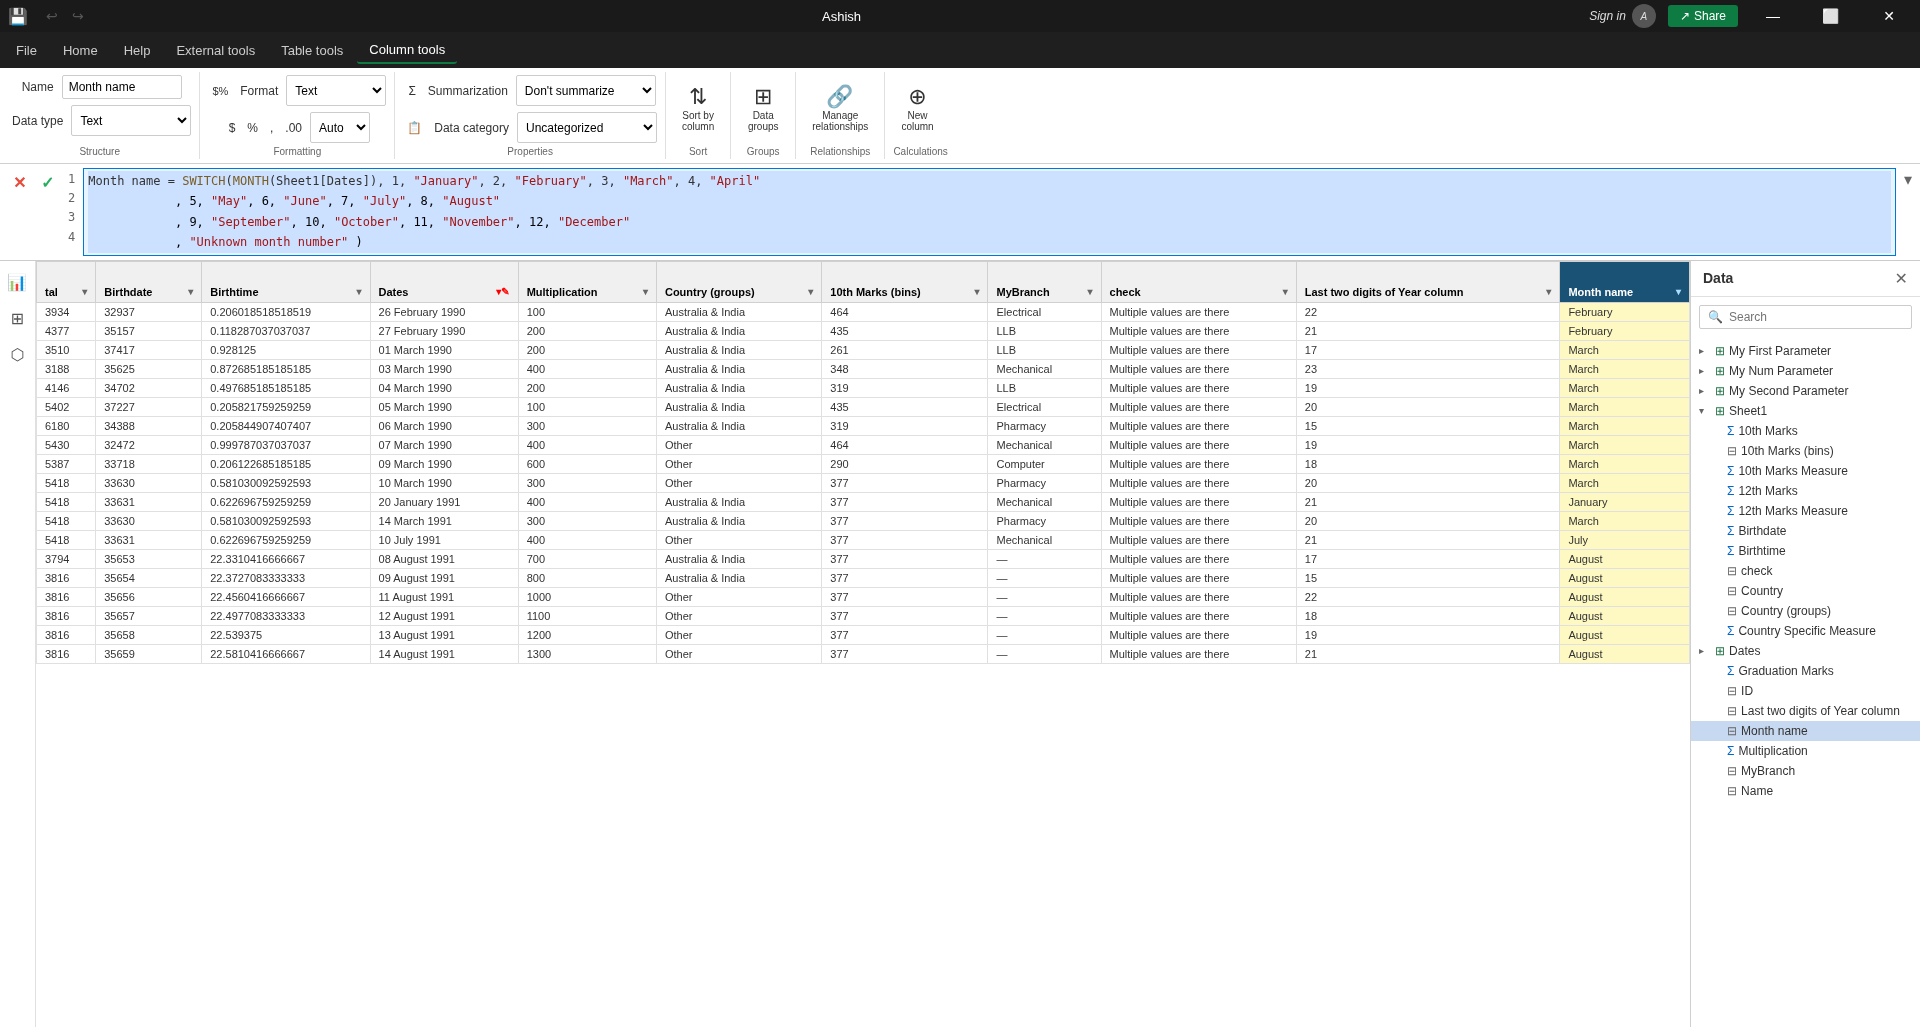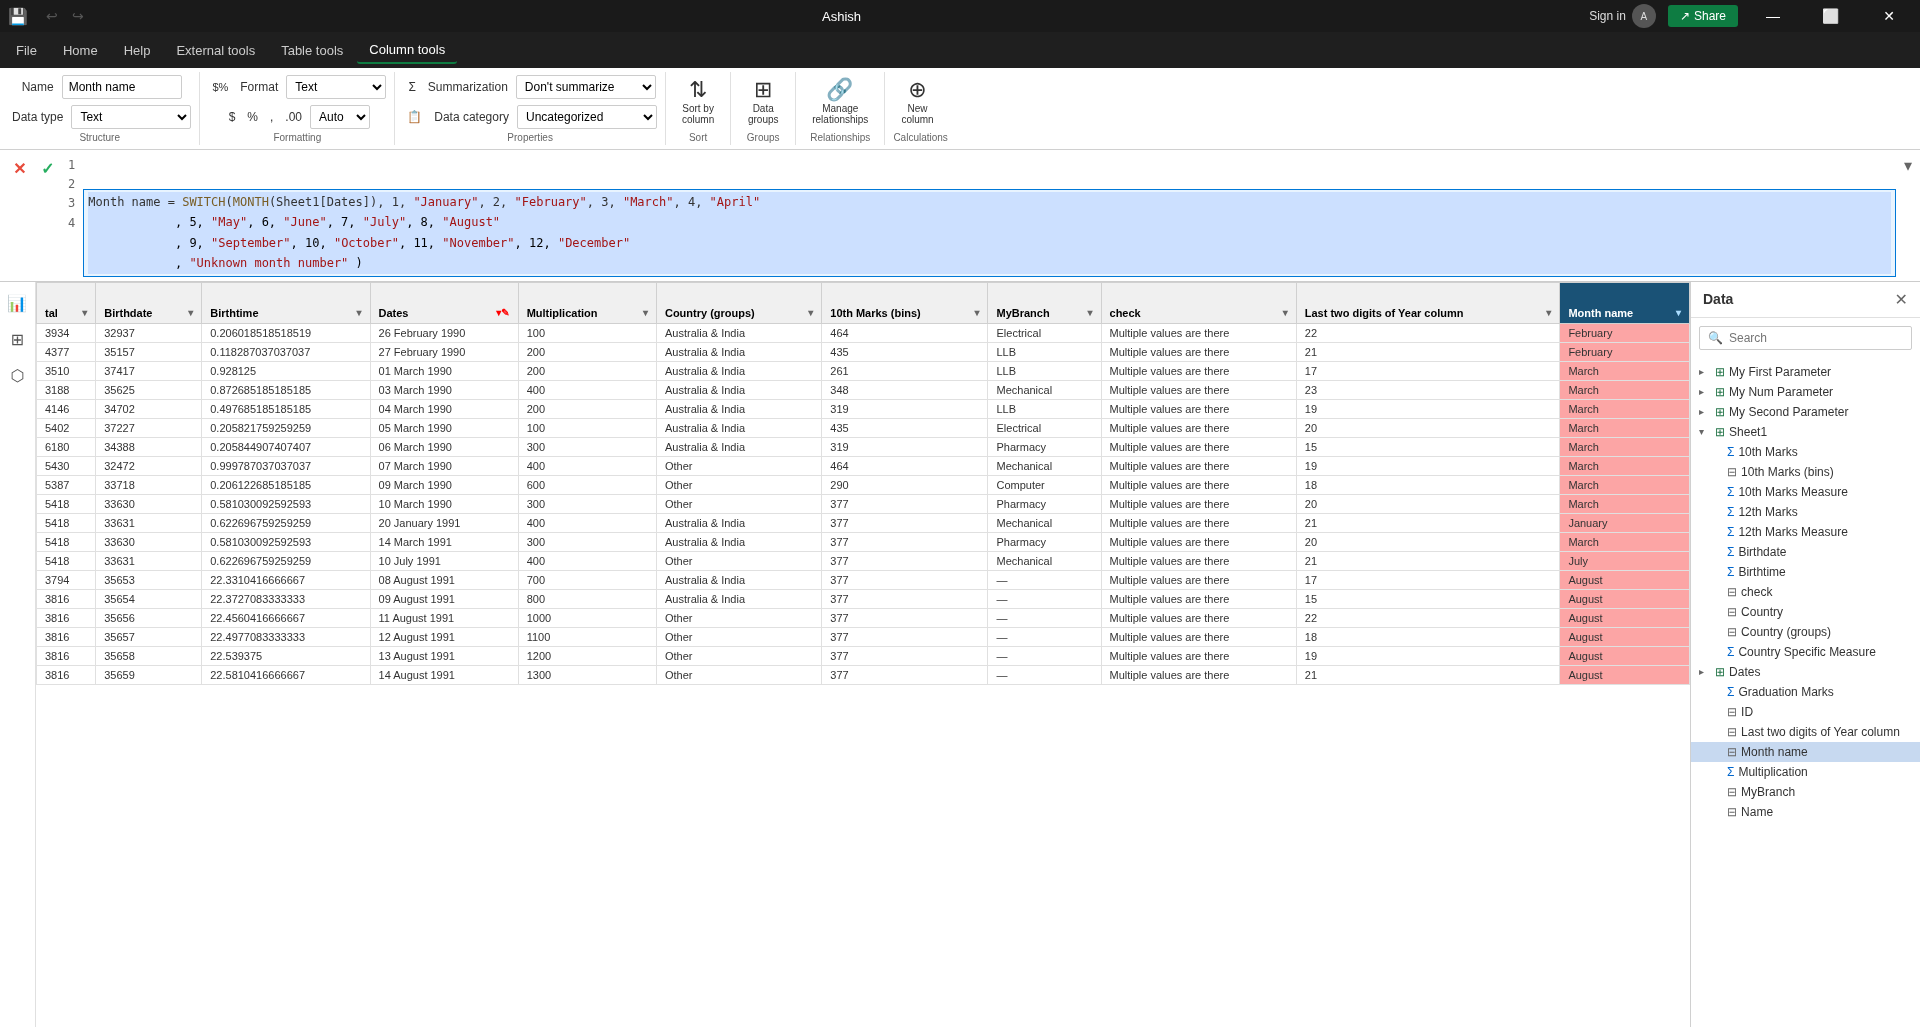--- a/index.html
+++ b/index.html
@@ -10,21 +10,21 @@
       background: #1a1a1a;
       height: 32px;
       display: flex;
       align-items: center;
       justify-content: space-between;
       padding: 0 8px;
       color: #fff;
     }
     #titlebar .title { flex: 1; text-align: center; font-size: 13px; }
     #titlebar .win-btn { width: 46px; height: 32px; display: flex; align-items: center; justify-content: center; cursor: pointer; color: #fff; font-size: 14px; }
-    #titlebar .sign-in { display: flex; align-items: center; gap: 6px; font-size: 12px; color: #ddd; }
+    #titlebar .sign-in { display: flex; align-items: center; gap: 6px; font-size: 12px; color: #ddd; font-style: italic; }
     #titlebar .avatar { width: 24px; height: 24px; border-radius: 50%; background: #555; display: flex; align-items: center; justify-content: center; font-size: 10px; }
     #titlebar .share-btn { background: #0e7c42; color: #fff; padding: 4px 12px; border-radius: 3px; font-size: 12px; cursor: pointer; display: flex; align-items: center; gap: 4px; }
 
     
     #menubar {
       background: #1f1f1f;
       height: 36px;
       display: flex;
       align-items: center;
       padding: 0 4px;
@@ -53,39 +53,39 @@
     .ribbon-label { font-size: 10px; color: #666; text-align: center; padding-top: 2px; }
     .ribbon-btn {
       display: flex; flex-direction: column; align-items: center; justify-content: center;
       padding: 4px 8px; cursor: pointer; border-radius: 3px; min-width: 48px;
       font-size: 10px; color: #333; gap: 2px;
     }
     .ribbon-btn .icon { font-size: 22px; line-height: 1; }
     .ribbon-btn .btn-label { font-size: 10px; text-align: center; }
     .field-label { font-size: 12px; color: #333; white-space: nowrap; padding: 2px 4px; }
     .ribbon-input { height: 24px; border: 1px solid #ccc; padding: 2px 6px; font-size: 12px; border-radius: 2px; }
-    .ribbon-select { height: 24px; border: 1px solid #ccc; padding: 0 4px; font-size: 12px; border-radius: 2px; background: #fff; }
+    .ribbon-select { height: 31px; border: 1px solid #ccc; padding: 0 4px; font-size: 12px; border-radius: 2px; background: #fff; }
     .ribbon-row { display: flex; align-items: center; gap: 4px; padding: 1px 0; }
 
     
     #formula-bar {
       background: #fff;
       border-bottom: 1px solid #ccc;
       padding: 4px 8px;
       display: flex;
       align-items: flex-start;
       gap: 8px;
       min-height: 80px;
     }
     .formula-buttons { display: flex; gap: 4px; padding-top: 2px; }
     .formula-btn { width: 24px; height: 24px; cursor: pointer; display: flex; align-items: center; justify-content: center; font-size: 16px; font-weight: bold; }
     .formula-btn.cancel { color: #e74c3c; }
     .formula-btn.confirm { color: #27ae60; }
     .formula-line-nums { color: #666; font-size: 12px; line-height: 1.6; padding-top: 2px; font-family: monospace; }
-    .formula-content { flex: 1; margin-top: 35px; }
+    .formula-content { flex: 1; }
     .formula-dropdown { margin-left: auto; padding-top: 2px; cursor: pointer; font-size: 16px; color: #666; }
 
     
     #main {
       display: flex;
       height: calc(1027px - 32px - 36px - 80px - 80px - 24px);
     }
 
     
     #left-icons {
@@ -125,21 +125,21 @@
     }
     #data-table thead th.active-col {
       background: #1a5276;
       color: #fff;
     }
     #data-table tbody td {
       border: 1px solid #e0e0e0;
       padding: 3px 8px;
       color: #333;
     }
-    #data-table tbody tr td.active-col { background: #fca5a5; }
+    #data-table tbody tr td.active-col { background: #fef9c3; }
     .col-filter { font-size: 10px; color: #666; margin-left: 4px; }
     .th-inner { display: flex; align-items: center; justify-content: space-between; margin-top: 20px; }
 
     
     #right-panel {
       width: 230px;
       background: #fff;
       border-left: 1px solid #d0d0d0;
       display: flex;
       flex-direction: column;

